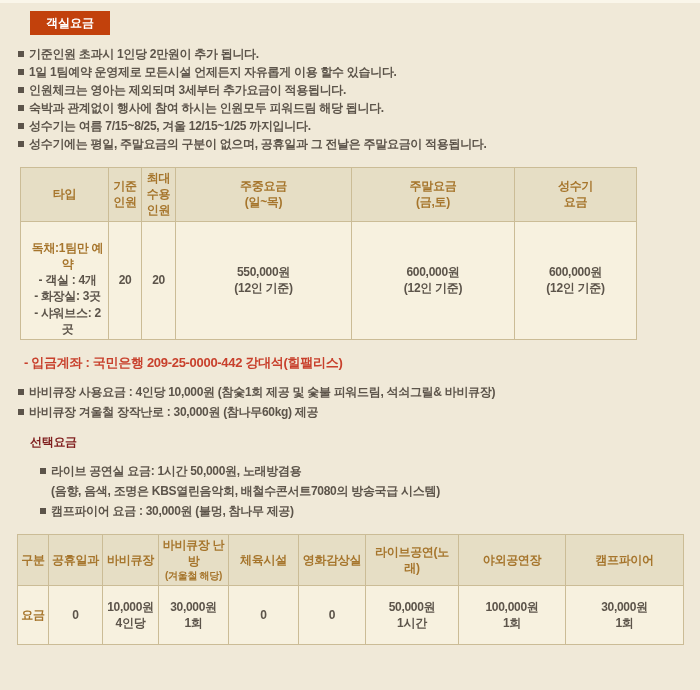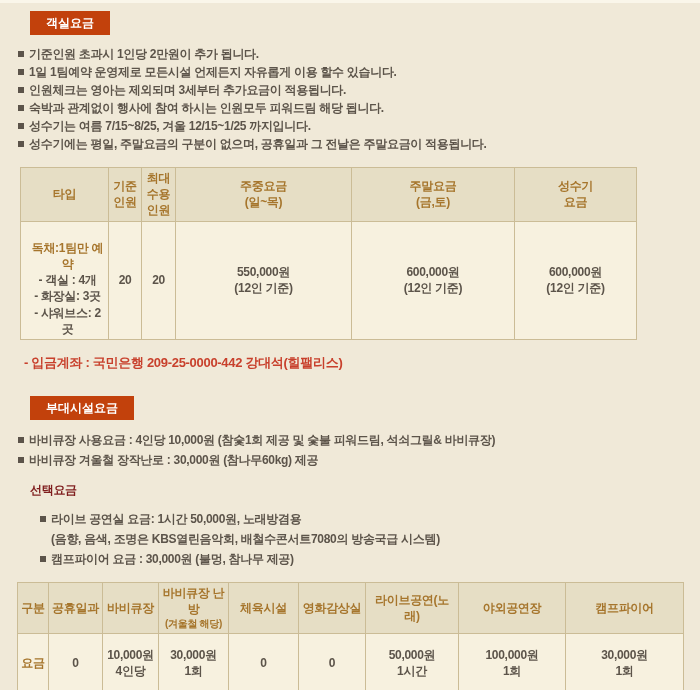--- a/index.html
+++ b/index.html
@@ -165,21 +165,20 @@
 (12인 기준)</td>
       <td>600,000원
 (12인 기준)</td>
     </tr>
   </tbody>
     </table>
 
   <div class="account">- 입금계좌 : 국민은행  209-25-0000-442 강대석(힐팰리스)</div>
 
   
-  <div class="badge badge2">부대시설요금</div>
 
   <ul class="notes" style="line-height:20px">
     <li style="line-height:20px"><span class="sq"></span><span>바비큐장 사용요금 : 4인당 10,000원 (참숯1회 제공 및 숯불 피워드림, 석쇠그릴&amp; 바비큐장)</span></li>
     <li style="line-height:20px"><span class="sq"></span><span>바비큐장 겨울철 장작난로 : 30,000원 (참나무60kg) 제공</span></li>
   </ul>
 
   <div class="opt-title">선택요금</div>
 
   <ul class="opt-notes">
     <li>

